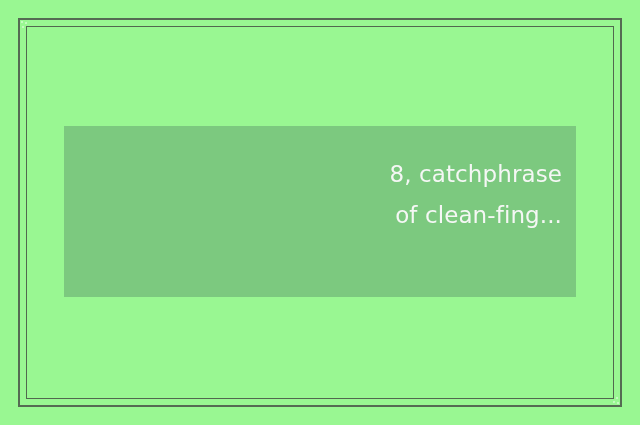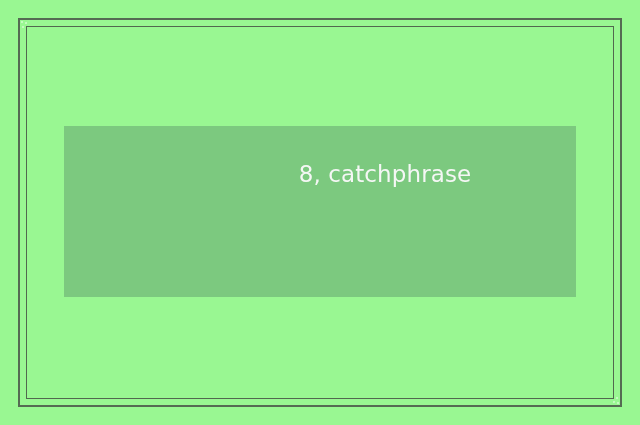--- a/index.html
+++ b/index.html
@@ -66,24 +66,24 @@
     left: 64px;
     top: 126px;
     width: 512px;
     height: 171px;
     background: #7cc97f;
   }
 
   
   .caption {
     position: absolute;
-    left: 156px;
+    left: 168px;
     top: 28px;
     width: 330px;
-    text-align: center;
+    text-align: right;
   }
   .caption-line {
     display: block;
     color: #f5f7f5;
     font-size: 23px;
     line-height: 41px;
     font-weight: 400;
     letter-spacing: 0.1px;
     white-space: nowrap;
     overflow: hidden;
@@ -96,16 +96,17 @@
 
   <div class="frame-outer"></div>
   <div class="frame-inner"></div>
 
   <div class="corner-speck tl"></div>
   <div class="corner-speck br"></div>
 
   <div class="panel">
     <div class="caption">
       <span class="caption-line">8, catchphrase</span>
+      <span class="caption-line">of clean-fing...</span>
     </div>
   </div>
 
 </div>
 
 </body></html>

